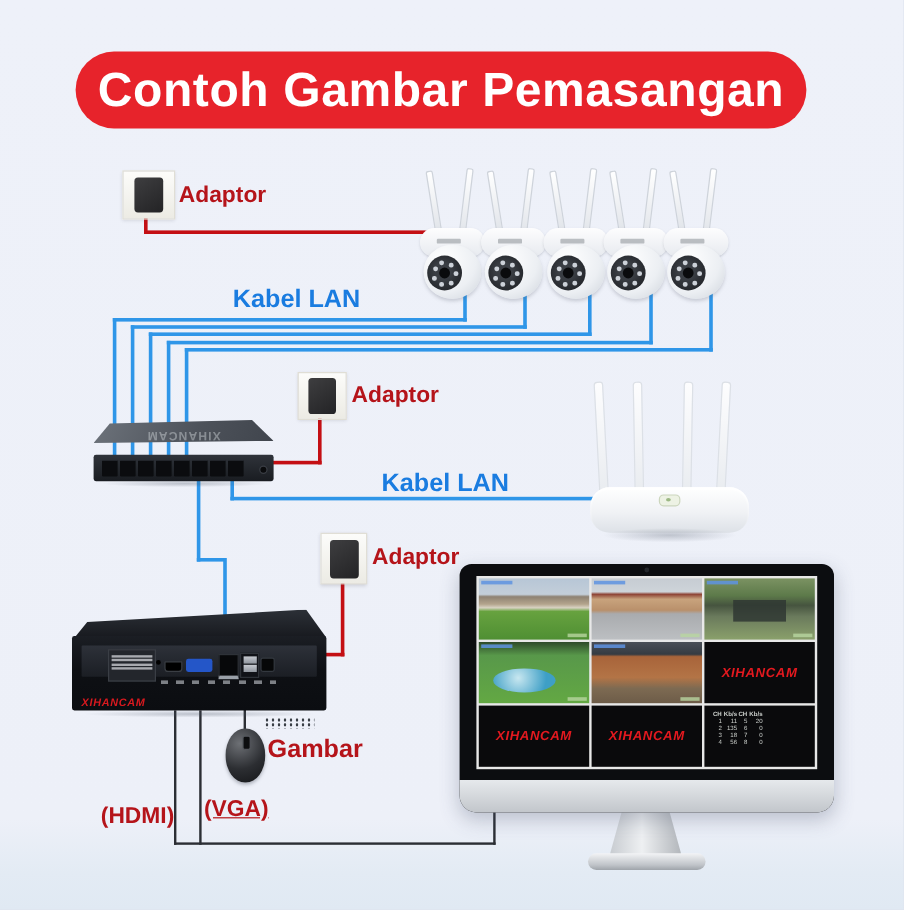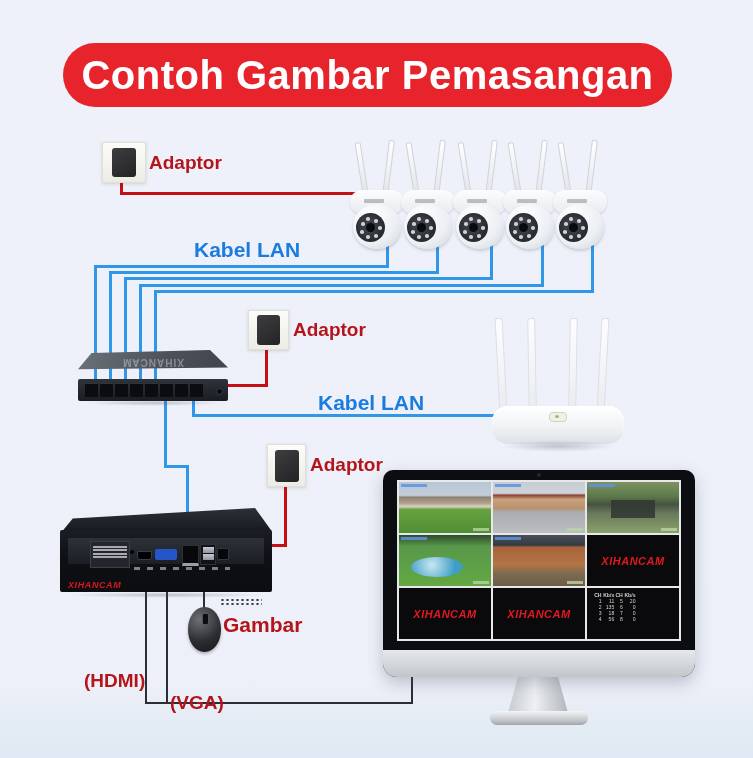--- a/index.html
+++ b/index.html
@@ -199,21 +199,21 @@
 
   <div class="adaptor" style="left:267px;top:444px;width:37px;height:41px;">
     <div class="plug" style="left:7px;top:5px;width:24px;height:32px;"></div>
   </div>
   <div class="lbl lbl-red" style="left:310px;top:454px;">Adaptor</div>
 
   <div class="lbl lbl-blue" style="left:194px;top:238px;">Kabel LAN</div>
   <div class="lbl lbl-blue" style="left:318px;top:391px;">Kabel LAN</div>
   <div class="lbl lbl-red" style="left:223px;top:613px;font-size:21px;">Gambar</div>
   <div class="lbl lbl-red" style="left:84px;top:670px;">(HDMI)</div>
-  <div class="lbl lbl-red" style="left:170px;top:692px;">(VGA)</div>
+  <div class="lbl lbl-red" style="left:170px;top:664px;text-decoration:underline;">(VGA)</div>
 
   <div class="camera" style="left:350px;">
     <div class="cam-ant a1"></div>
     <div class="cam-ant a2"></div>
     <div class="cam-body">
         <div class="cam-brandbar"></div>
       </div>
     <div class="cam-head">
       <div class="cam-face">
           <div class="cam-dot"></div>

